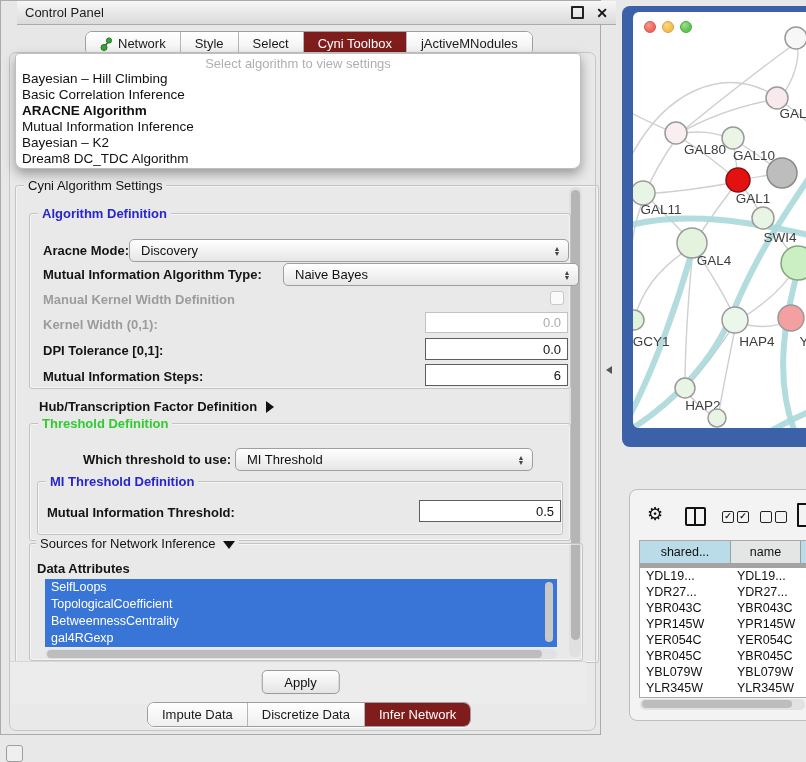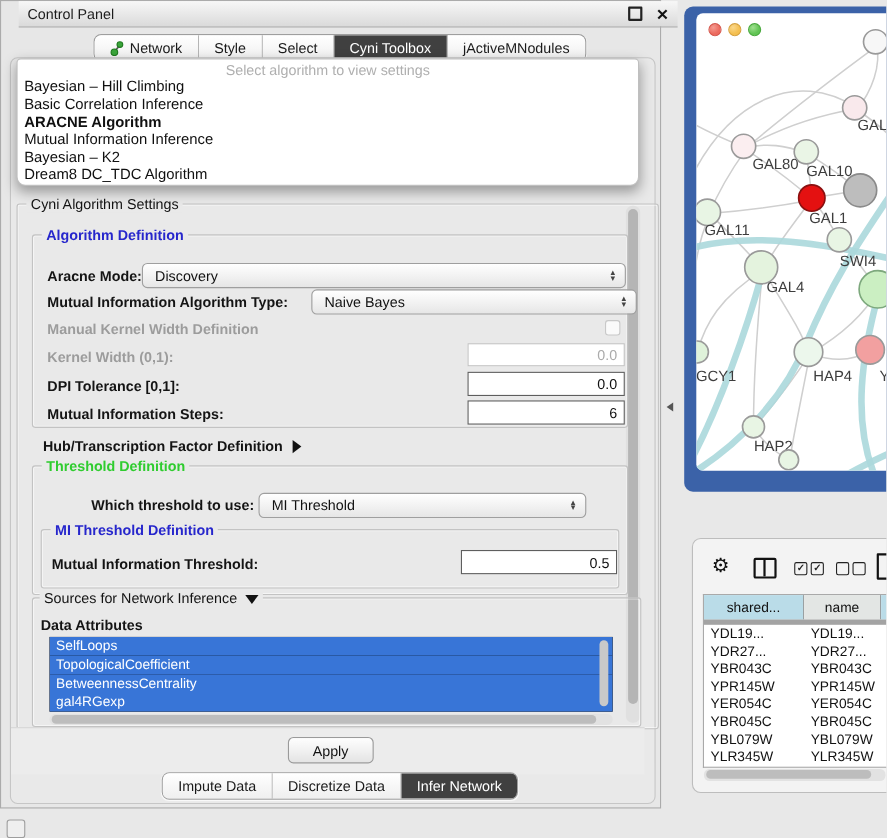--- a/index.html
+++ b/index.html
@@ -18,21 +18,21 @@
   #cp-title{font-size:13px;color:#1c1c1c;flex:1;}
   .float-ico{width:9px;height:9px;border:2px solid #222;border-radius:1px;margin-right:12px;}
   .close-ico{font-size:14px;font-weight:bold;color:#111;line-height:14px;}
 
   
   .segctl{display:flex;height:23px;background:#FDFDFD;border:1px solid #9E9E9E;border-radius:7px;
           overflow:hidden;box-shadow:0 1px 1px rgba(255,255,255,.8);}
   .seg{display:flex;align-items:center;padding:0 14px;font-size:13px;color:#1a1a1a;
        border-right:1px solid #B5B5B5;background:linear-gradient(#FFFFFF,#EFEFEF);white-space:nowrap;}
   .seg:last-child{border-right:none;}
-  .seg.sel{background:#404040;color:#FFFFFF;}
+  .seg.sel{background:#7f1d1d;color:#FFFFFF;}
   .seg .ico{margin-right:5px;display:inline-flex;}
 
   
   #cp-inner{left:8px;top:51px;width:585px;height:677px;background:#E9E9E9;
             border:1px solid #C6C6C6;border-radius:7px;}
 
   
   .combo{background:linear-gradient(#FFFFFF,#E6E6E6);border:1px solid #9F9F9F;border-radius:5px;
          display:flex;align-items:center;box-sizing:border-box;}
   .combo .ctext{flex:1;font-size:13px;color:#111;padding-left:11px;white-space:nowrap;overflow:hidden;}
@@ -67,21 +67,21 @@
   .checkbox{width:14px;height:14px;border:1px solid #C8C8C8;border-radius:3px;background:#FAFAFA;box-sizing:border-box;}
 
   .tri-right{display:inline-block;width:0;height:0;border-top:6px solid transparent;
              border-bottom:6px solid transparent;border-left:8px solid #111;margin-left:9px;
              vertical-align:middle;}
   .tri-down{display:inline-block;width:0;height:0;border-left:6px solid transparent;
             border-right:6px solid transparent;border-top:8px solid #111;margin-left:7px;
             vertical-align:middle;}
 
   
-  #attr-list{left:44px;top:578px;width:512px;height:68px;background:#000000;overflow:hidden;}
+  #attr-list{left:44px;top:578px;width:512px;height:68px;background:#5eead4;overflow:hidden;}
   .attr-item{height:17px;line-height:17px;background:#3875D7;color:#FFFFFF;font-size:12.5px;
              padding-left:6px;white-space:nowrap;}
   #attr-vscroll{position:absolute;right:4px;top:3px;width:8px;height:60px;background:#C9C9C9;border-radius:4px;}
   .hscroll{background:#E2E2E2;border-radius:5px;}
   .hscroll .thumb{position:absolute;left:2px;top:1px;height:8px;background:#BDBDBD;border-radius:4px;}
 
   
   #set-vtrack{left:568px;top:186px;width:13px;height:470px;background:#E0E0E0;border-radius:6px;}
   #set-vthumb{left:570px;top:189px;width:9px;height:450px;background:#B5B5B5;border-radius:5px;}
 

